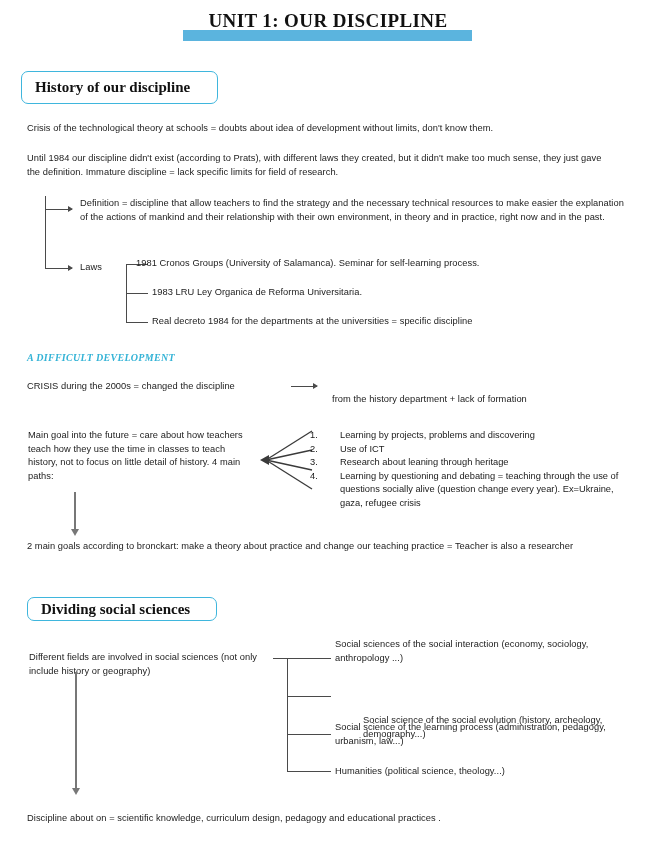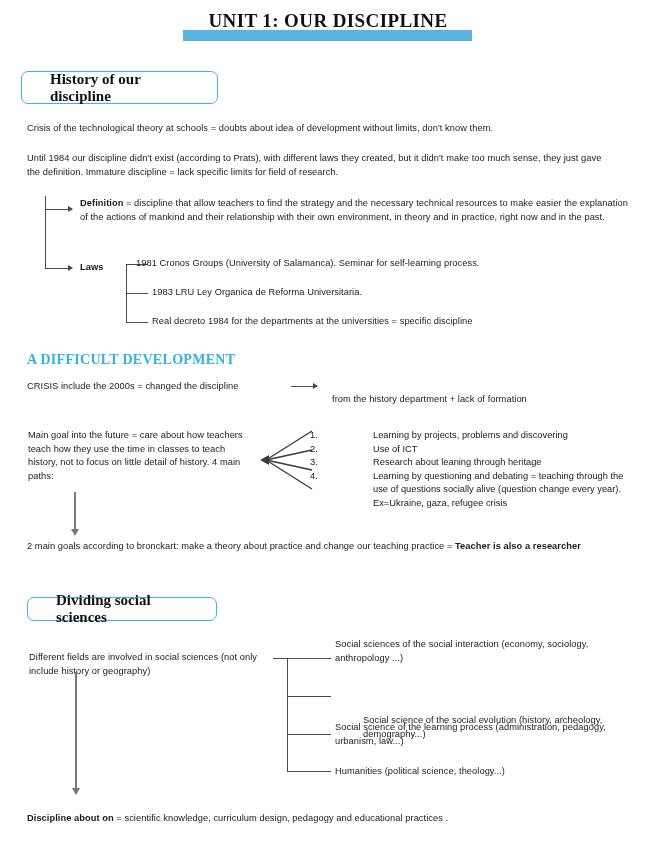--- a/index.html
+++ b/index.html
@@ -34,43 +34,44 @@
   .section-box {
     position:absolute;
     border:1.6px solid #3fb6dd;
     border-radius:7px;
     background:#fff;
     font-family:"Liberation Serif", serif;
     font-weight:bold;
     font-size:15px;
     color:#111;
     display:flex; align-items:center;
-    padding:0 28px;
+    padding:0 13px;
     box-sizing:border-box;
   }
   #box-history { left:21px; top:71px; width:197px; height:33px; }
   #box-dividing { left:27px; top:597px; width:190px; height:24px; }
 
   
   .txt {
     position:absolute;
     font-size:9.3px;
     line-height:13.6px;
     color:#1b1b1b;
     letter-spacing:0.05px;
   }
-  .txt b, .bold { font-weight:bold; }
+  .txt b, .bold { font-weight:normal; }
 
   .subhead {
     position:absolute;
     font-family:"Liberation Serif", serif;
     font-weight:bold;
-    font-size:14px;
+    font-size:10px;
     letter-spacing:0.3px;
     color:#34b3d6;
+    font-style:italic;
   }
 
   
   .vline { position:absolute; background:#4a4a4a; width:1.2px; }
   .hline { position:absolute; background:#4a4a4a; height:1.2px; }
 
   .arrow-right::after {
     content:""; position:absolute; right:-1px; top:-2.6px;
     border-left:5px solid #4a4a4a;
     border-top:3px solid transparent;
@@ -81,21 +82,21 @@
     content:""; position:absolute; left:-3.2px; bottom:-6px;
     border-top:7px solid #777;
     border-left:4px solid transparent;
     border-right:4px solid transparent;
   }
 
   
   .num-list { position:absolute; font-size:9.3px; line-height:13.6px; }
   .num-row { display:flex; }
   .num-idx { width:30px; flex:0 0 30px; }
-  .num-txt { flex:1;margin-left:33px; }
+  .num-txt { flex:1; }
 
   
   svg.overlay { position:absolute; overflow:visible; }
 </style>
 </head>
 <body>
 
 <div class="page">
 
   <div class="doc-title">UNIT 1: OUR DISCIPLINE</div>
@@ -123,21 +124,21 @@
   <div class="hline" style="left:126px; top:264px; width:22px;"></div>
   <div class="hline" style="left:126px; top:293px; width:22px;"></div>
   <div class="hline" style="left:126px; top:322px; width:22px;"></div>
 
   <div class="txt" style="left:136px; top:257px; width:470px;">1981 Cronos Groups (University of Salamanca). Seminar for self-learning process.</div>
   <div class="txt" style="left:152px; top:286px; width:470px;">1983 LRU Ley Organica de Reforma Universitaria.</div>
   <div class="txt" style="left:152px; top:315px; width:470px;">Real decreto 1984 for the departments at the universities = specific discipline</div>
 
   <div class="subhead" style="left:27px; top:352px;">A DIFFICULT DEVELOPMENT</div>
 
-  <div class="txt" style="left:27px; top:380px;">CRISIS include the 2000s = changed the discipline</div>
+  <div class="txt" style="left:27px; top:380px;">CRISIS during the 2000s = changed the discipline</div>
 
   <div class="hline arrow-right" style="left:291px; top:386px; width:26px;"></div>
 
   <div class="txt" style="left:332px; top:393px; width:300px;">from the history department + lack of formation</div>
 
   <div class="txt" style="left:28px; top:429px; width:218px;">Main goal into the future = care about how teachers teach how they use the time in classes to teach history, not to focus on little detail of history. 4 main paths:</div>
 
   <svg class="overlay" style="left:260px; top:425px; width:60px; height:72px;" viewBox="0 0 60 72">
     <g stroke="#3a3a3a" stroke-width="1.3" fill="none">
       <line x1="6" y1="35" x2="52" y2="6"></line>

